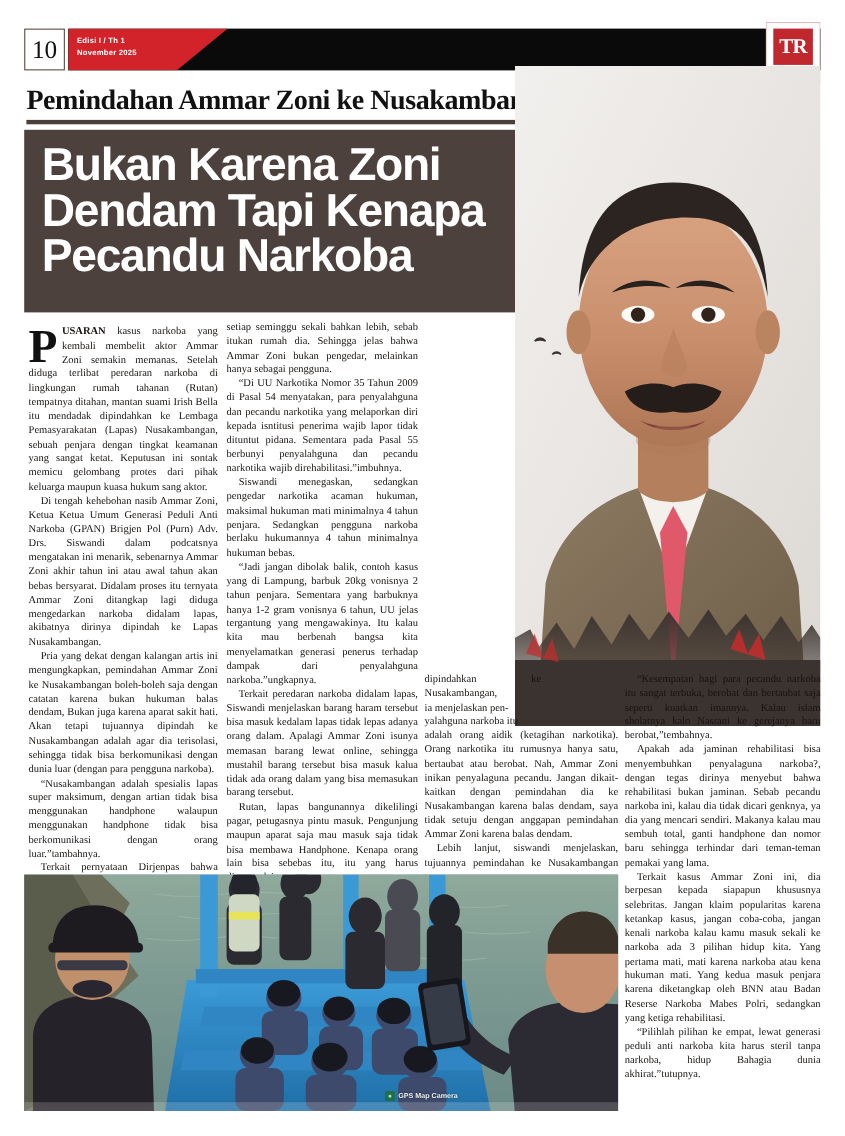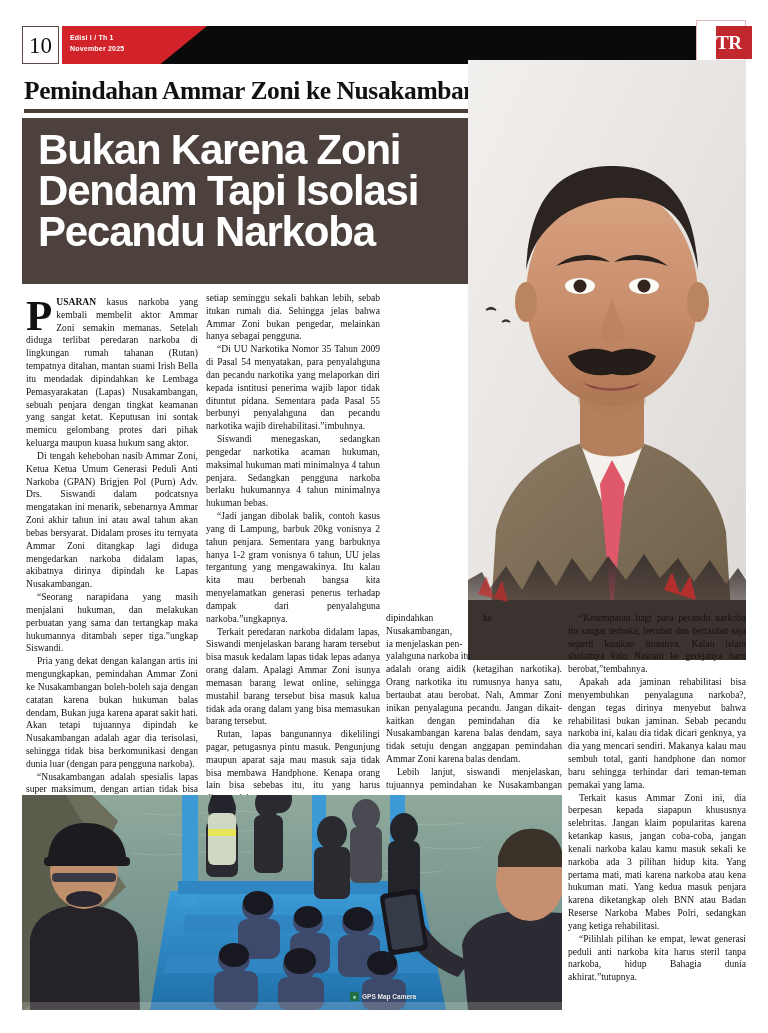--- a/index.html
+++ b/index.html
@@ -51,24 +51,24 @@
     position: absolute; right: 22px; top: 20px;
     width: 50px; height: 57px;
   }
   .logo-ribbon {
     position: absolute; inset: 0;
     background: #ffffff;
     border: 1.5px solid #e3b9b9;
     clip-path: polygon(0 0, 100% 0, 100% 100%, 50% 74%, 0 100%);
   }
   .logo-sq {
-    position: absolute; left: 20px; top: 6px;
+    position: absolute; left: 7px; top: 6px;
     width: 36px; height: 33px;
     background: #c0282d;
-    display: flex; align-items: center; justify-content: flex-start;
+    display: flex; align-items: center; justify-content: center;
   }
   .logo-txt {
     color: #ffffff;
     font-family: "Liberation Serif", serif;
     font-weight: 700; font-size: 19px;
     letter-spacing: -0.5px; line-height: 1;
   }
 
   
   .kicker {
@@ -189,21 +189,21 @@
     <div class="logo-sq">
       <span class="logo-txt">TR</span>
     </div>
   </div>
 
   <div class="kicker">Pemindahan Ammar Zoni ke Nusakambangan</div>
   <div class="kicker-rule"></div>
 
   <div class="headline-box">
     <div class="hl">Bukan Karena Zoni</div>
-    <div class="hl">Dendam Tapi Isolasi</div>
+    <div class="hl">Dendam Tapi Kenapa</div>
     <div class="hl">Pecandu Narkoba</div>
   </div>
 
   <div class="portrait">
     <svg width="278" height="600" viewBox="0 0 278 600">
       <defs>
         <linearGradient id="bgp" x1="0" y1="0" x2="1" y2="1">
           <stop offset="0%" stop-color="#f2f0ee"></stop>
           <stop offset="100%" stop-color="#dcd8d4"></stop>
         </linearGradient>
@@ -263,21 +263,20 @@
       <path d="M18 250 q5 -5 10 0 q-5 -2 -10 0" stroke="#3b3330" stroke-width="1.6" fill="none"></path>
       <path d="M34 262 q4 -4 8 0 q-4 -2 -8 0" stroke="#3b3330" stroke-width="1.4" fill="none"></path>
     </svg>
   </div>
 
   <div class="col col1">
     <p class="noind">
       <span class="dropcap">P</span><span class="smallcaps">USARAN</span><span> kasus narkoba yang kembali membelit aktor Ammar Zoni semakin memanas. Setelah diduga terlibat peredaran narkoba di lingkungan rumah tahanan (Rutan) tempatnya ditahan, mantan suami Irish Bella itu mendadak dipindahkan ke Lembaga Pemasyarakatan (Lapas) Nusakambangan, sebuah penjara dengan tingkat keamanan yang sangat ketat. Keputusan ini sontak memicu gelombang protes dari pihak keluarga maupun kuasa hukum sang aktor.</span>
     </p>
     <p><span>Di tengah kehebohan nasib Ammar Zoni, Ketua Ketua Umum Generasi Peduli Anti Narkoba (GPAN) Brigjen Pol (Purn) Adv. Drs. Siswandi dalam podcatsnya mengatakan ini menarik, sebenarnya Ammar Zoni akhir tahun ini atau awal tahun akan bebas bersyarat. Didalam proses itu ternyata Ammar Zoni ditangkap lagi diduga mengedarkan narkoba didalam lapas, akibatnya dirinya dipindah ke Lapas Nusakambangan.</span></p>
-    <p><span>“Seorang narapidana yang masih menjalani hukuman, dan melakukan perbuatan yang sama dan tertangkap maka hukumannya ditambah seper tiga.”ungkap Siswandi.</span></p>
     <p><span>Pria yang dekat dengan kalangan artis ini mengungkapkan, pemindahan Ammar Zoni ke Nusakambangan boleh-boleh saja  dengan catatan karena bukan hukuman balas dendam, Bukan juga karena aparat sakit hati. Akan tetapi tujuannya dipindah ke Nusakambangan adalah agar dia terisolasi, sehingga tidak bisa berkomunikasi dengan dunia luar (dengan para pengguna narkoba).</span></p>
     <p><span>“Nusakambangan adalah spesialis lapas super maksimum, dengan artian tidak bisa menggunakan handphone walaupun menggunakan handphone tidak bisa berkomunikasi dengan orang luar.”tambahnya.</span></p>
     <p><span>Terkait pernyataan Dirjenpas bahwa Ammar Zoni bukan sebagai pengedar, melainkan terjaring razia rutin lapas. Dirinya mengatakan bisa saja, sebab lapas itu merupakan kewenangan Kalapas. Bisa saja razia rutin</span></p>
   </div>
 
   <div class="col col2">
     <p class="noind"><span>setiap seminggu sekali bahkan lebih, sebab itukan rumah dia. Sehingga jelas bahwa Ammar Zoni bukan pengedar, melainkan hanya sebagai pengguna.</span></p>
     <p><span>“Di UU Narkotika Nomor 35 Tahun 2009 di Pasal 54 menyatakan, para penyalahguna dan pecandu narkotika yang melaporkan diri kepada isntitusi penerima wajib lapor tidak dituntut pidana. Sementara pada Pasal 55 berbunyi penyalahguna dan pecandu narkotika wajib direhabilitasi.”imbuhnya.</span></p>
     <p><span>Siswandi menegaskan, sedangkan pengedar narkotika acaman hukuman, maksimal hukuman mati minimalnya 4 tahun penjara. Sedangkan pengguna narkoba berlaku hukumannya 4 tahun minimalnya hukuman bebas.</span></p>
     <p><span>“Jadi jangan dibolak balik, contoh kasus yang di Lampung, barbuk 20kg vonisnya 2 tahun penjara. Sementara yang barbuknya hanya 1-2 gram vonisnya 6 tahun, UU jelas tergantung yang mengawakinya. Itu kalau kita mau berbenah bangsa kita menyelamatkan generasi penerus terhadap dampak dari penyalahguna narkoba.”ungkapnya.</span></p>

